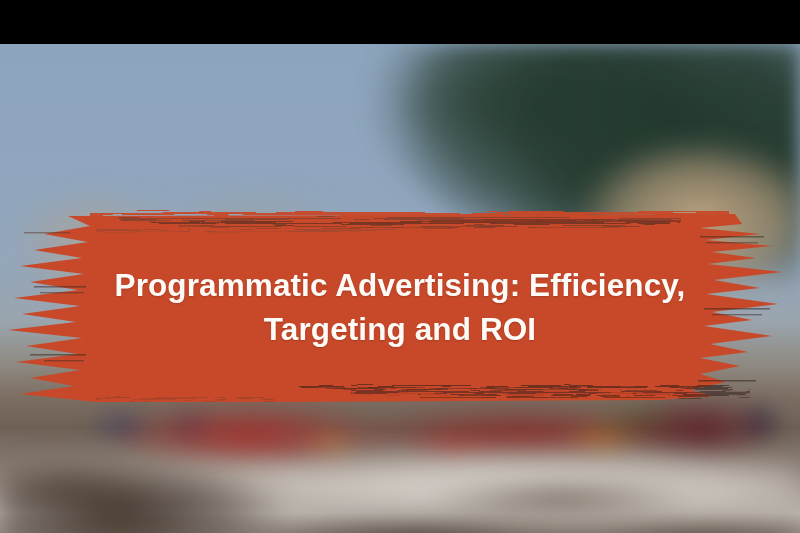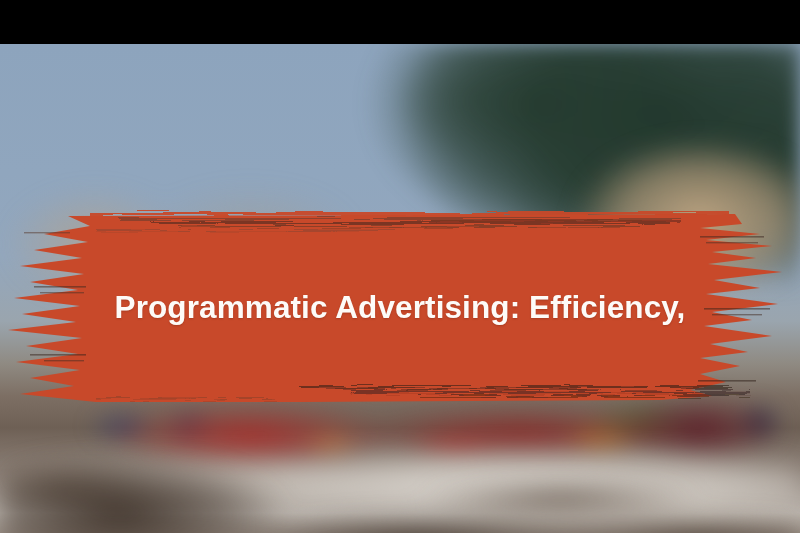--- a/index.html
+++ b/index.html
@@ -213,15 +213,16 @@
         <rect x="706" y="48" width="52" height="1.4" fill="#4a3026"></rect>
         <rect x="704" y="114" width="66" height="1.6" fill="#33221a"></rect>
         <rect x="712" y="120" width="50" height="1.4" fill="#422b22"></rect>
         <rect x="698" y="186" width="58" height="1.6" fill="#2c1d16"></rect>
       </g>
     </svg>
   </div>
 
   <div id="headline">
     <div class="headline-line">Programmatic Advertising: Efficiency,</div>
+    <div class="headline-line">Targeting and ROI</div>
   </div>
 
 </div>
 
 </body></html>

